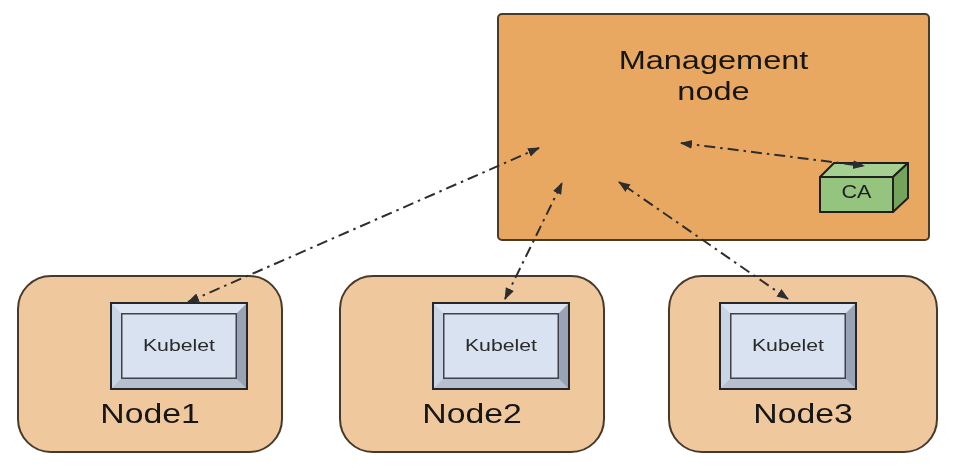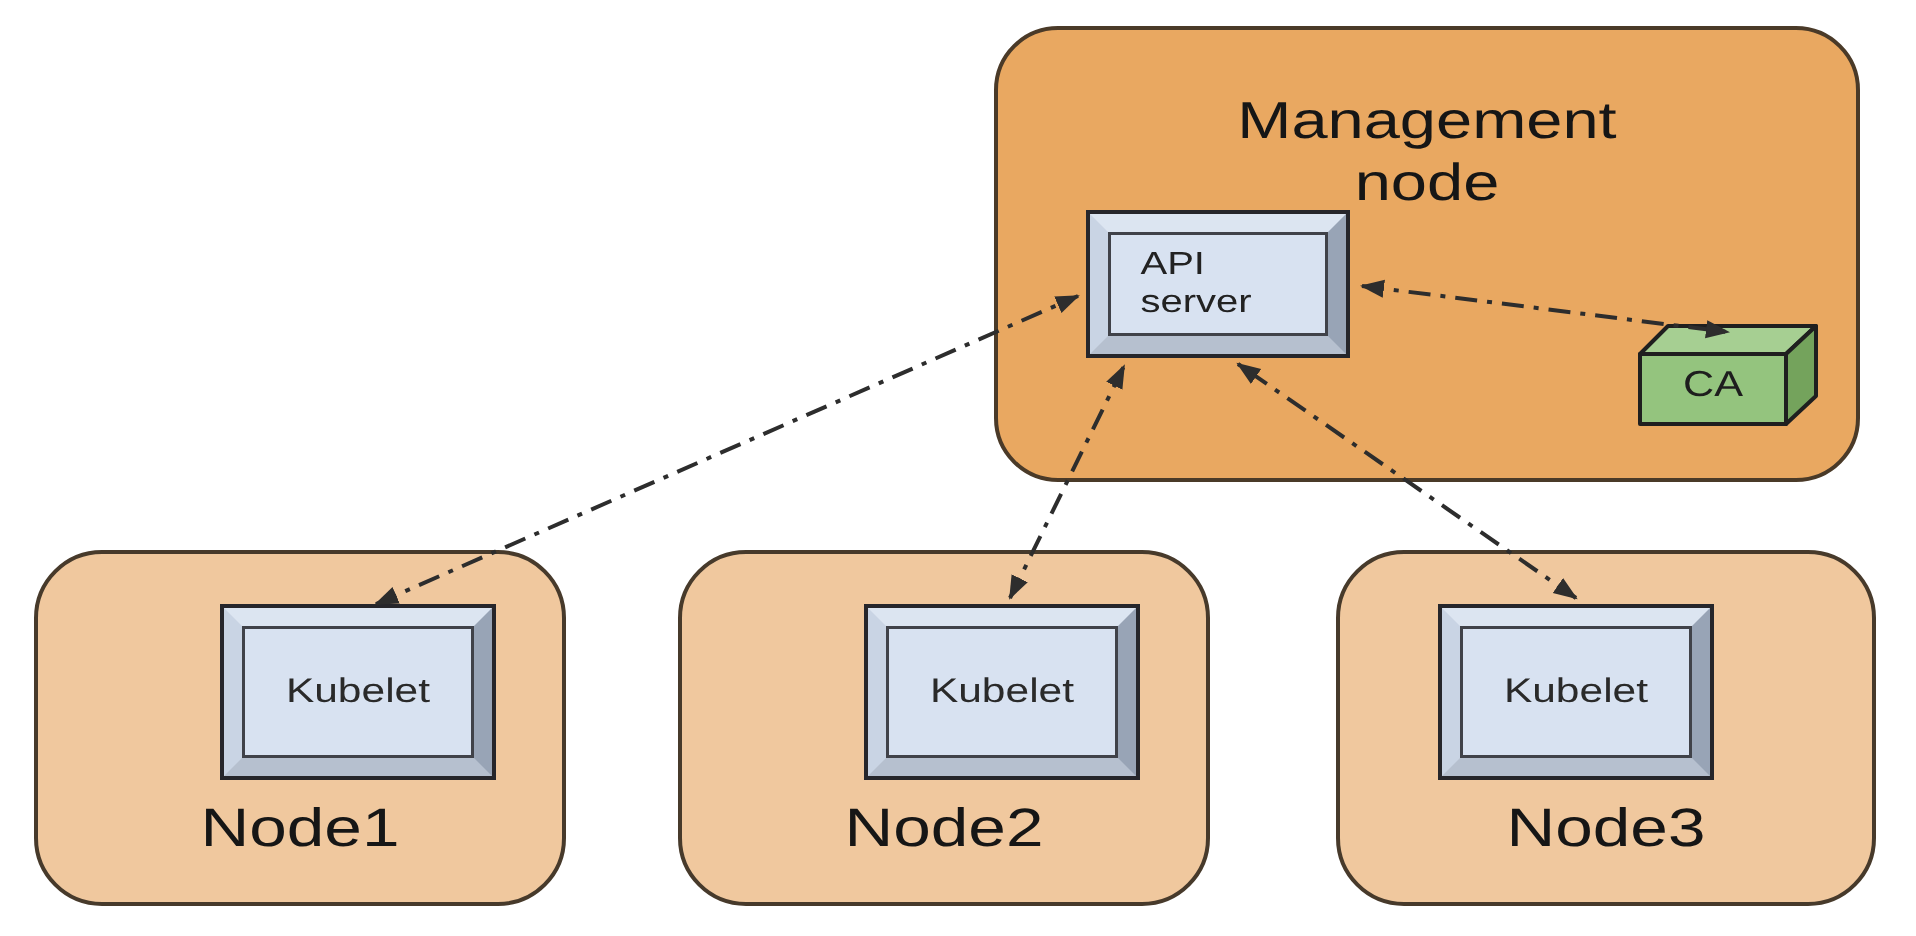--- a/index.html
+++ b/index.html
@@ -3,21 +3,21 @@
 <meta charset="utf-8">
 <style>
   html,body{margin:0;padding:0;background:#ffffff;}
   .canvas{
     position:relative;width:958px;height:468px;background:#ffffff;overflow:hidden;
     font-family:"Liberation Sans","DejaVu Sans",sans-serif;color:#1d1d1d;
   }
   
   .mgmt-box{
     position:absolute;left:497px;top:13px;width:433px;height:228px;
-    background:#E9A861;border:2px solid #4a3a28;border-radius:32px;box-sizing:border-box;
+    background:#E9A861;border:2px solid #4a3a28;border-radius:5px;box-sizing:border-box;
   }
   .worker-box{
     position:absolute;top:275px;width:266px;height:178px;
     background:#F0C89E;border:2px solid #473a2b;border-radius:34px;box-sizing:border-box;
   }
   .worker-1{left:17px;}
   .worker-2{left:339px;}
   .worker-3{left:668px;width:270px;}
   
   .stretch{transform:scaleX(1.25);transform-origin:center;}
@@ -79,26 +79,20 @@
 
   <svg class="layer" width="958" height="468" aria-hidden="true">
     <g stroke="#1f1f1f" stroke-width="2" stroke-linejoin="round">
       <polygon points="820,177 834,163 908,163 893,177" fill="#A6CF92"></polygon>
       <polygon points="893,177 908,163 908,198 893,212" fill="#74A35C"></polygon>
       <polygon points="820,177 893,177 893,212 820,212" fill="#94C47E"></polygon>
     </g>
   </svg>
   <div class="ca-label">CA</div>
 
-  <div class="box3d api-box">
-    <div class="bevel">
-      <div class="api-text">API
-server</div>
-    </div>
-  </div>
 
   <div class="box3d kub-box kub-1">
     <div class="bevel">
       <div class="kub-text">Kubelet</div>
     </div>
   </div>
   <div class="box3d kub-box kub-2">
     <div class="bevel">
       <div class="kub-text">Kubelet</div>
     </div>

